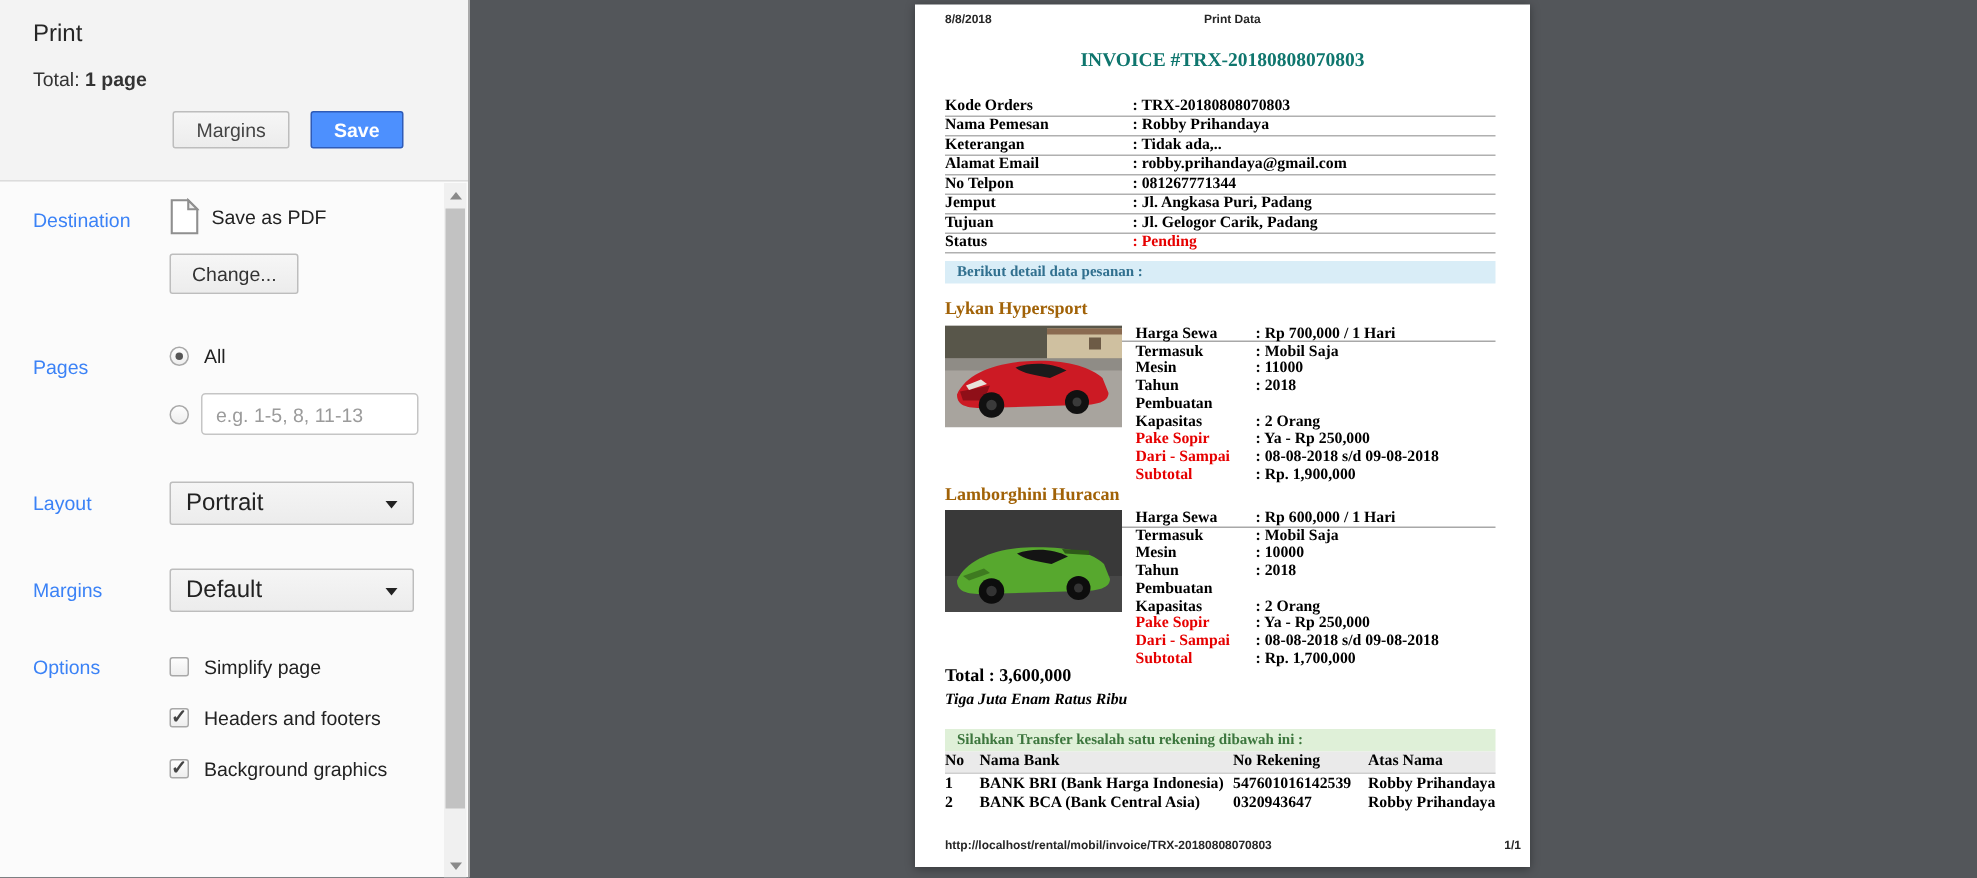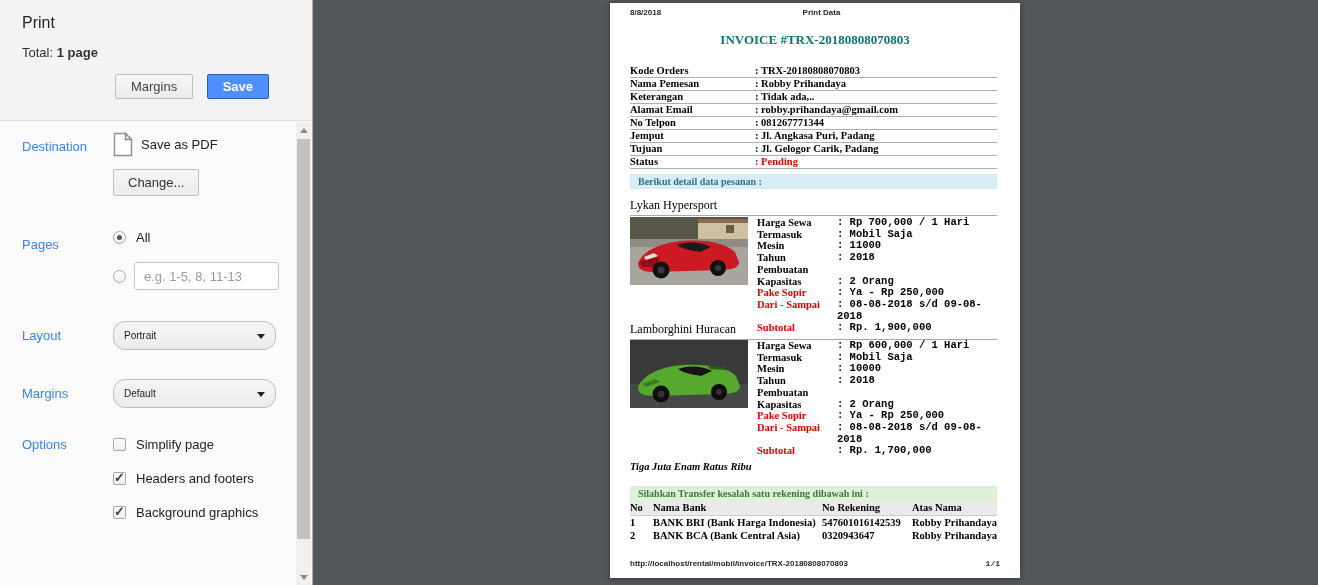--- a/index.html
+++ b/index.html
@@ -28,21 +28,21 @@
   .printer-name { font-size:13px; color:#222; }
   .btn-change { margin-top:12px; background:linear-gradient(#f6f6f6,#ececec); border:1px solid #bdbdbd; border-radius:2px; color:#333; font-size:13px; padding:5px 14px; display:inline-block; cursor:pointer; }
 
   .radio-line { display:flex; align-items:center; }
   .radio { width:13px; height:13px; border-radius:50%; border:1px solid #a8a8a8; background:linear-gradient(#fdfdfd,#eee); flex:none; position:relative; }
   .radio.selected::after { content:""; position:absolute; left:3px; top:3px; width:5px; height:5px; border-radius:50%; background:#555; }
   .radio-label { font-size:13px; color:#222; margin-left:10px; }
   .pages-input { margin-left:8px; width:145px; height:28px; border:1px solid #c5c5c5; border-radius:3px; font-size:13px; color:#333; padding:0 9px; background:#fff; font-family:"Liberation Sans", sans-serif; }
   .pages-input::placeholder { color:#9b9b9b; }
 
-  .fake-select { width:163px; height:29px; border:1px solid #bdbdbd; border-radius:12px; background:linear-gradient(#f5f5f5,#ececec); display:flex; align-items:center; font-size:10px; color:#222; padding:0 10px; cursor:pointer; position:relative; }
+  .fake-select { width:163px; height:29px; border:1px solid #bdbdbd; border-radius:2px; background:linear-gradient(#f5f5f5,#ececec); display:flex; align-items:center; font-size:16px; color:#222; padding:0 10px; cursor:pointer; position:relative; }
   .select-arrow { position:absolute; right:10px; top:12px; width:0; height:0; border-left:4px solid transparent; border-right:4px solid transparent; border-top:5px solid #222; }
 
   .opt-row { display:flex; align-items:center; margin-bottom:19px; }
   .checkbox { width:13px; height:13px; border:1px solid #a8a8a8; border-radius:2px; background:linear-gradient(#fdfdfd,#eee); flex:none; position:relative; }
   .checkbox.checked::after { content:"\2713"; position:absolute; left:0px; top:-3px; font-size:13px; font-weight:bold; color:#444; }
   .opt-label { font-size:13px; color:#222; margin-left:10px; }
 
   
   .scrollbar { position:absolute; top:122px; right:1px; width:15px; bottom:0; background:#f0f0f0; }
   .sb-btn { position:absolute; left:0; width:15px; height:16px; display:flex; align-items:center; justify-content:center; }
@@ -51,46 +51,46 @@
   .tri-down { width:0; height:0; border-left:4px solid transparent; border-right:4px solid transparent; border-top:5px solid #8a8a8a; }
   .sb-thumb { position:absolute; left:1px; top:17px; width:13px; height:400px; background:#c2c2c2; }
 
   
   .preview-area { position:relative; flex:1; height:585px; }
   .page { position:absolute; left:297px; top:3px; width:410px; height:575px; background:#fff; box-shadow:0 1px 6px rgba(0,0,0,.35); font-family:"Liberation Serif", serif; }
 
   .page-header { position:absolute; top:5px; left:20px; right:20px; height:10px; font-family:"Liberation Sans", sans-serif; font-size:8px; font-weight:bold; color:#262626; }
   .ph-date { position:absolute; left:0; top:0; }
   .ph-title { position:absolute; left:13px; right:0; text-align:center; top:0; }
-  .page-footer { position:absolute; bottom:9px; left:20px; right:20px; height:10px; font-family:"Liberation Sans", sans-serif; font-size:8px; font-weight:bold; color:#262626;padding-left:15px; }
+  .page-footer { position:absolute; bottom:9px; left:20px; right:6px; height:10px; font-family:"Liberation Sans", sans-serif; font-size:8px; font-weight:bold; color:#262626;padding-left:15px; }
   .pf-url { position:absolute; left:0; top:0; }
-  .pf-page { position:absolute; right:0; top:0;font-family:Liberation Mono, monospace; }
+  .pf-page { position:absolute; right:0; top:0; }
 
   .invoice-title { position:absolute; top:29px; left:0; right:0; text-align:center; font-size:13px; font-weight:bold; color:#0f766e; }
 
   .blk { position:absolute; left:20px; right:23px; }
   .details { top:62px; }
   .detail-row { display:flex; border-bottom:1px solid #b0b0b0; font-size:10.5px; font-weight:bold; line-height:12px; color:#000; }
   .detail-label { width:125px; flex:none; }
   .detail-value { flex:1; }
   .red { color:#e60000 !important; }
 
   .banner { font-size:10px; font-weight:bold; padding:2px 8px; }
   .banner-blue { top:171px; background:#d9edf7; color:#31708f; }
   .banner-green { top:483px; background:#dff0d8; color:#3c763d; }
 
-  .car-heading { font-size:12px; font-weight:normal; color:#000000; border-bottom:1px solid #a8a8a8; padding-bottom:2px; }
+  .car-heading { font-size:12px; font-weight:bold; color:#a16207; border-bottom:1px solid #a8a8a8; padding-bottom:14px; }
   .car-h1 { top:195px; } .car-h2 { top:319px; }
   .car-body { display:flex; }
   .car-b1 { top:214px; } .car-b2 { top:337px; }
   .car-photo { width:118px; height:68px; flex:none; }
   .car-specs { margin-left:9px; flex:1; padding-top:0; }
   .spec-row { display:flex; font-size:10.5px; font-weight:bold; line-height:11.7px; color:#000; }
   .spec-label { width:80px; flex:none; }
-  .spec-value { flex:1;font-family:Liberation Mono, monospace; }
+  .spec-value { flex:1; }
 
   .total-line { top:440px; font-size:12px; font-weight:bold; color:#000; }
   .total-words { top:458px; font-size:10.5px; font-weight:bold; font-style:italic; color:#000; }
 
   .bank-table { top:498px; font-size:10.5px; line-height:11.5px; color:#000; }
   .bt-row { display:grid; grid-template-columns:23px 169px 90px 85px; font-weight:bold; }
   .bt-head { background:#eaeaea; border-bottom:1px solid #cfcfcf; padding:1px 0; }
   .bt-data { padding:1px 0; }
 </style>
 </head>
@@ -363,20 +363,21 @@
               <span class="spec-value">: 08-08-2018 s/d 09-08-2018</span>
             </div>
 
             <div class="spec-row">
               <span class="spec-label red">Subtotal</span>
               <span class="spec-value">: Rp. 1,700,000</span>
             </div>
           </div>
       </div>
 
+      <div class="blk total-line">Total : 3,600,000</div>
       <div class="blk total-words">Tiga Juta Enam Ratus Ribu</div>
 
       <div class="blk banner banner-green">Silahkan Transfer kesalah satu rekening dibawah ini :</div>
 
       <div class="blk bank-table">
         <div class="bt-row bt-head">
           <span>No</span>
           <span>Nama Bank</span>
           <span>No Rekening</span>
           <span>Atas Nama</span>

